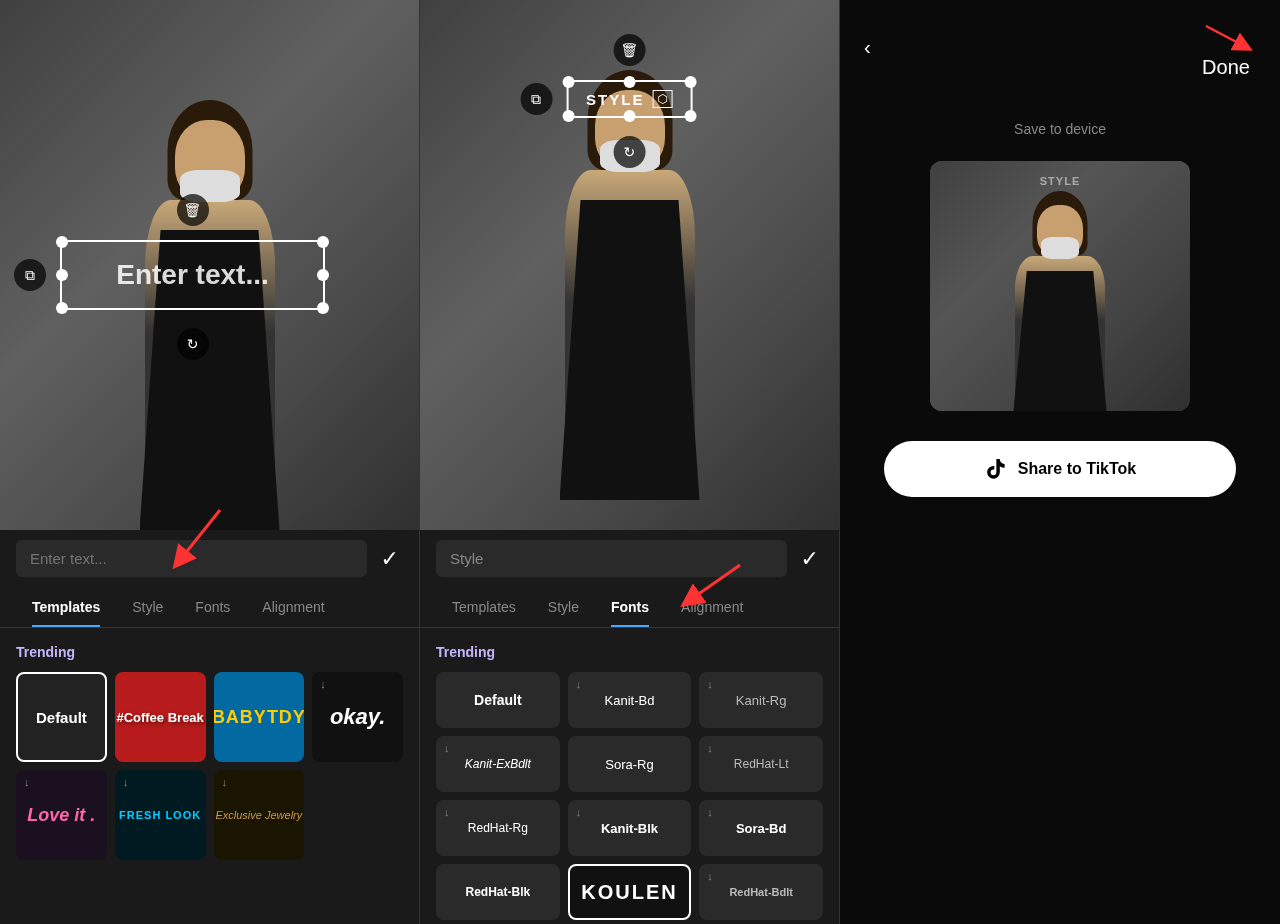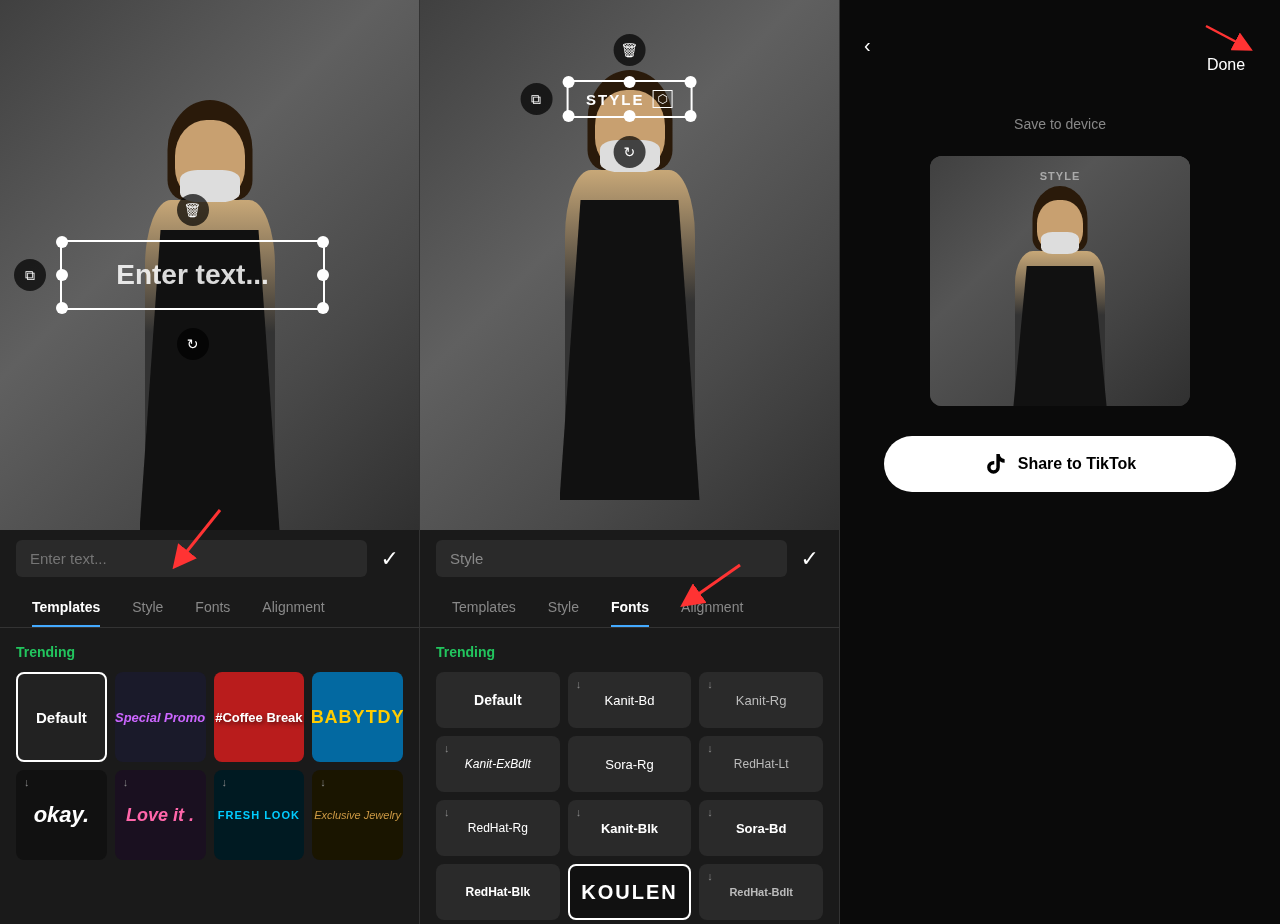--- a/index.html
+++ b/index.html
@@ -148,21 +148,21 @@
     .content-area {
       flex: 1;
       overflow-y: auto;
       padding: 16px;
       background: #1a1a1a;
     }
 
     .section-title {
       font-size: 14px;
       font-weight: 600;
-      color: #22c55e;
+      color: #c4b5fd;
       margin-bottom: 12px;
     }
 
     .templates-grid {
       display: grid;
       grid-template-columns: repeat(4, 1fr);
       gap: 8px;
     }
 
     .template-item {
@@ -319,21 +319,21 @@
     }
 
     .back-btn {
       color: #fff;
       font-size: 20px;
       cursor: pointer;
     }
 
     .done-btn {
       color: #fff;
-      font-size: 16px;
+      font-size: 20px;
       font-weight: 500;
       cursor: pointer;
     }
 
     .ready-section {
       flex: 1;
       display: flex;
       flex-direction: column;
       align-items: center;
       padding: 20px 24px;
@@ -534,23 +534,20 @@
     <div class="tab">Alignment</div>
   </div>
 
   <div class="content-area">
     <div class="section-title">Trending</div>
     <div class="templates-grid">
 
       <div class="template-item default-style">
         <span>Default</span>
       </div>
-      <div class="template-item special-promo" style="background:#1a1a2a;">
-        <span>Special Promo</span>
-      </div>
       <div class="template-item coffee-break" style="background:#b91c1c;">
         <span style="font-size:13px;font-weight:900;color:#fff;">#Coffee Break</span>
       </div>
       <div class="template-item babytdy" style="background:#0369a1;">
         <span>BABYTDY</span>
       </div>
 
       <div class="template-item okay" style="background:#111;">
         <div class="dl-icon">↓</div>
         <span style="font-size:22px;font-weight:900;font-style:italic;color:#fff;">okay.</span>

